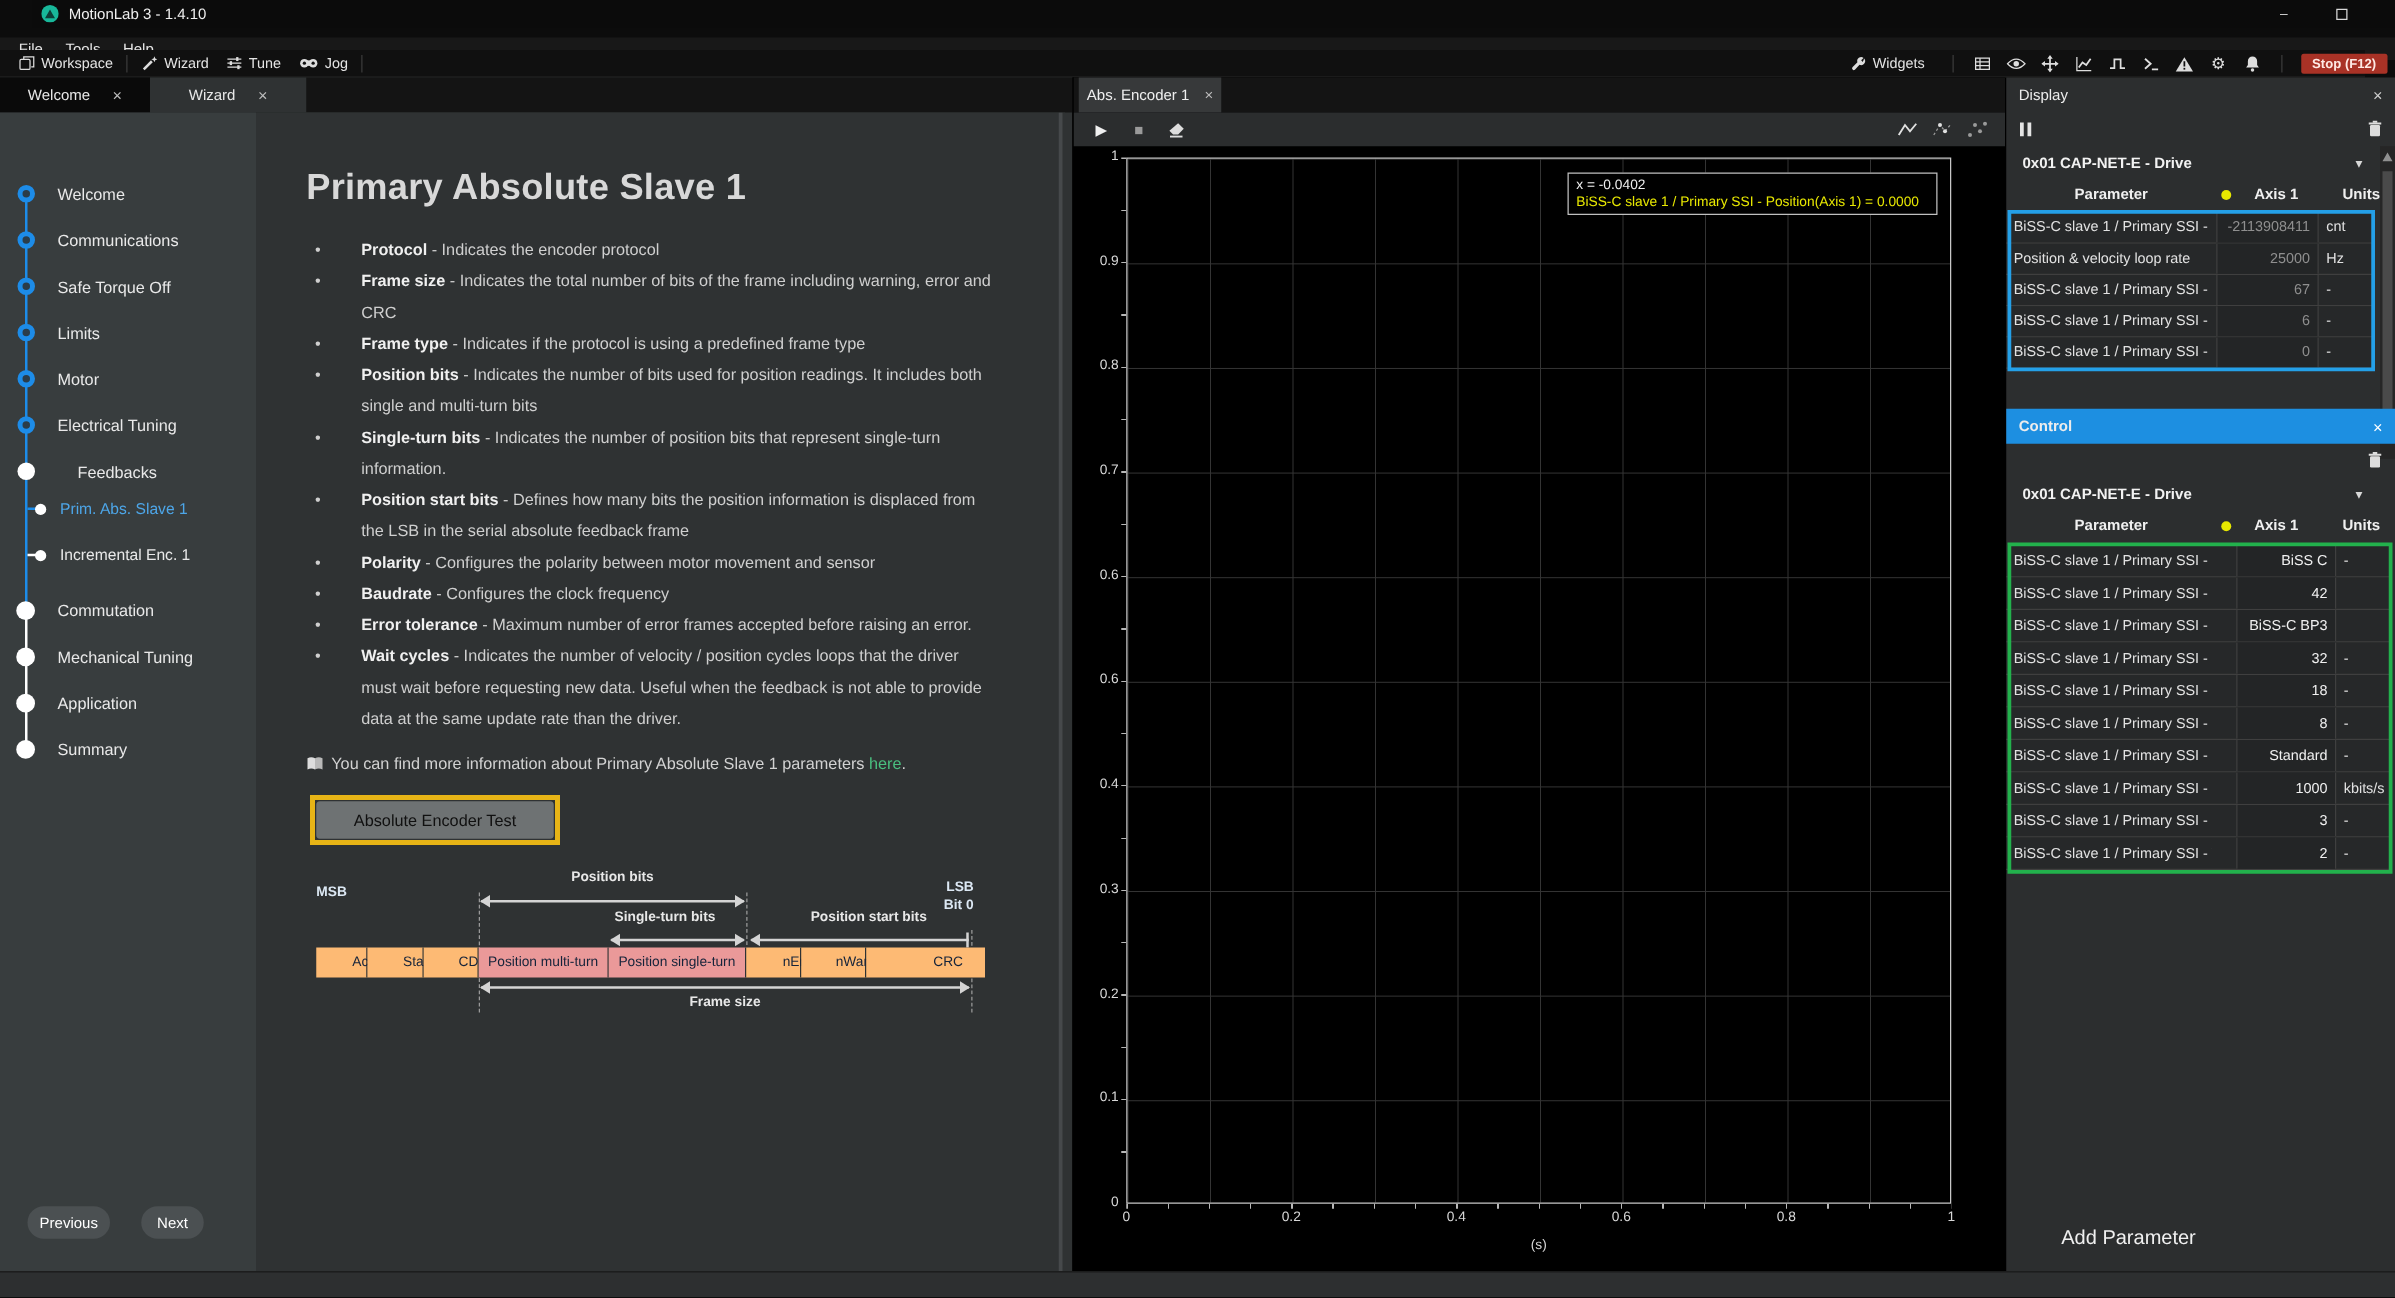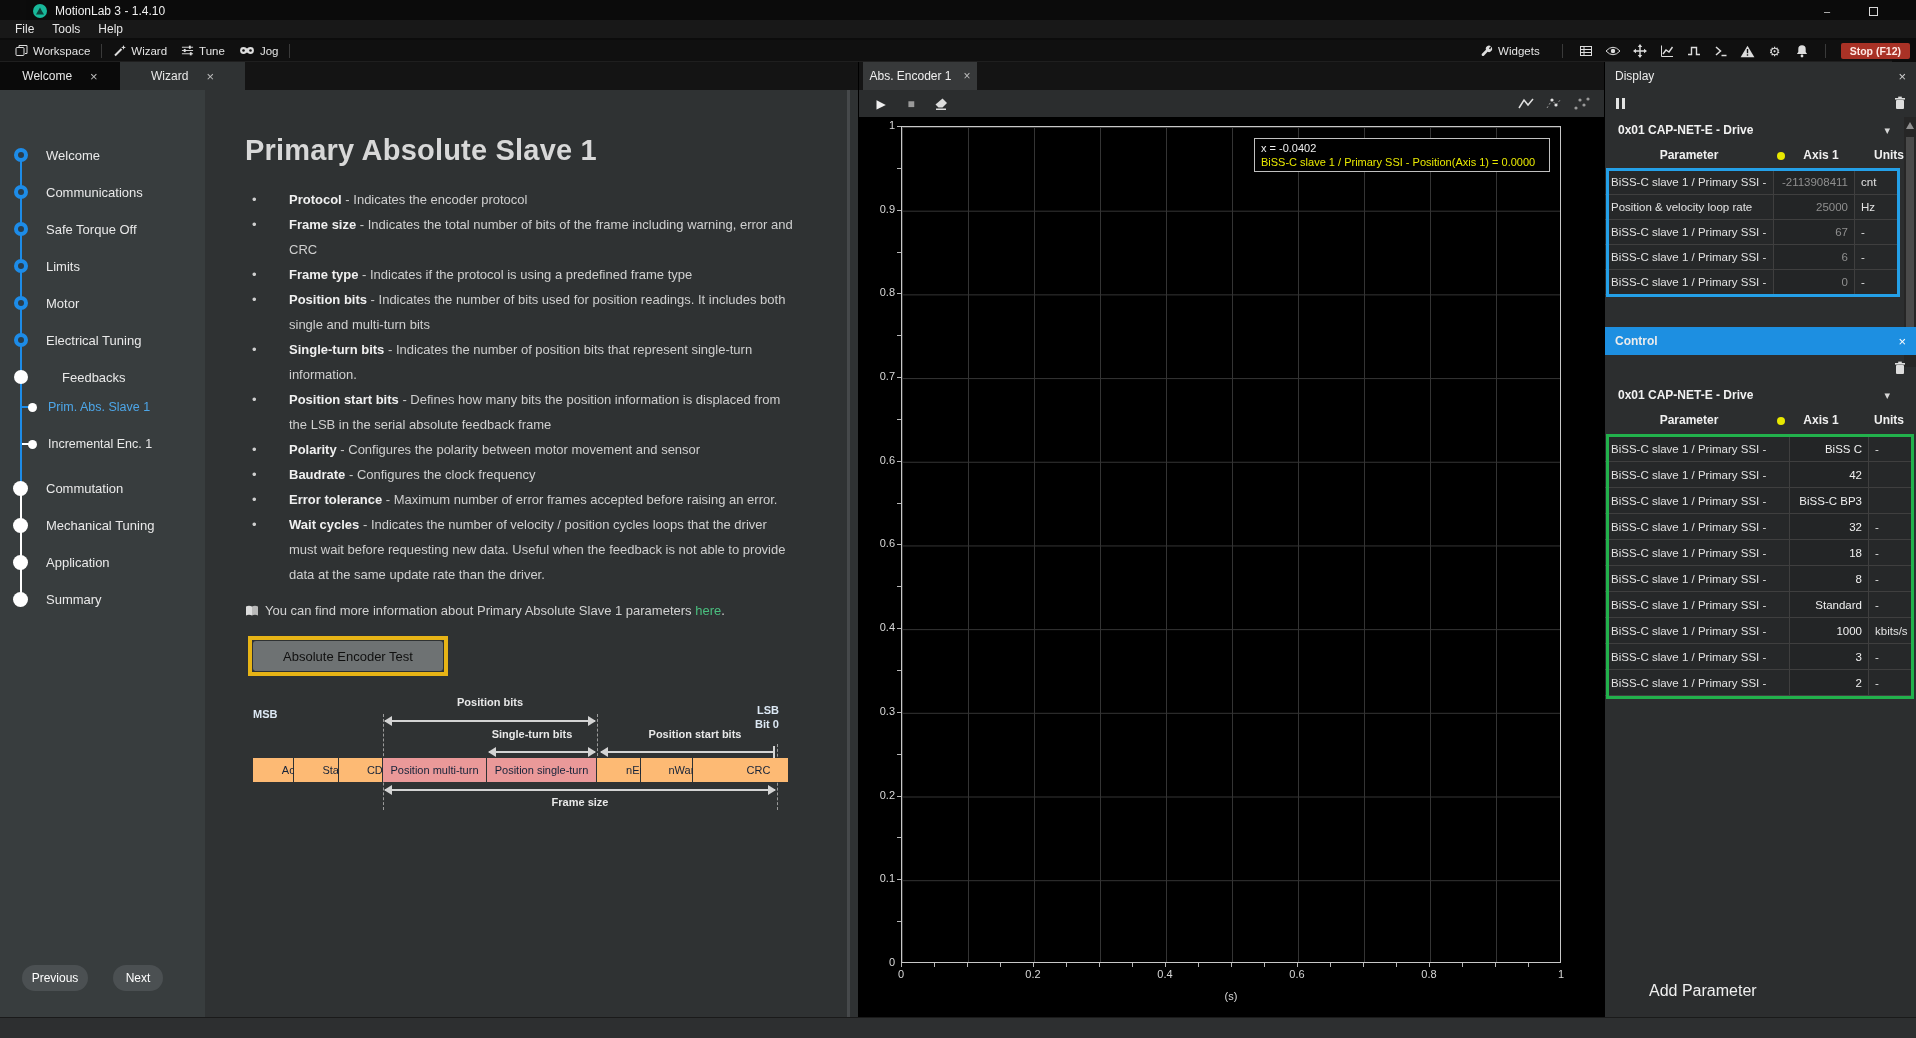--- a/index.html
+++ b/index.html
@@ -5,21 +5,21 @@
   html,body{margin:0;padding:0;background:#050505;}
   *{box-sizing:border-box;font-family:"Liberation Sans","DejaVu Sans",sans-serif;}
   #app{position:relative;width:1916px;height:1038px;background:#0c0c0c;overflow:hidden;color:#ddd;}
   .abs{position:absolute;}
   svg{display:block;}
   
   .titlebar{left:0;top:0;width:1916px;height:22px;background:#0b0b0b;display:flex;align-items:center;margin-left:26px;}
   .titlebar .title{font-size:12px;color:#efefef;margin-left:8px;}
   .winbtns{position:absolute;right:0;top:0;height:22px;display:flex;}
   .winbtn{width:46px;height:22px;display:flex;align-items:center;justify-content:center;color:#d8d8d8;font-size:11px;}
-  .menubar{left:0;top:20px;width:1916px;height:18px;background:#181818;display:flex;align-items:center;padding-left:6px;}
+  .menubar{left:0;top:30px;width:1916px;height:18px;background:#181818;display:flex;align-items:center;padding-left:6px;}
   .menuitem{font-size:12px;color:#e6e6e6;padding:0 9px;}
   .toolbar{left:0;top:40px;width:1892px;height:22px;background:#101010;display:flex;align-items:center;padding-left:8px;border-bottom:1px solid #1f1f1f;}
   .tbitem{display:flex;align-items:center;gap:5px;font-size:11.5px;color:#e4e4e4;padding:0 7px;}
   .tbsep{width:1px;height:14px;background:#3a3a3a;margin:0 4px;}
   .toolbar-right{position:absolute;right:6px;top:40px;height:22px;display:flex;align-items:center;gap:11px;}
   .tb-icon{display:flex;align-items:center;justify-content:center;width:16px;height:16px;color:#ddd;font-size:13px;}
   .stopbtn{background:#a93226;color:#ffe9e4;font-size:10.5px;font-weight:bold;padding:2px 9px;border-radius:2px;line-height:12px;}
   
   .left-region{left:0;top:62px;width:858px;height:955px;background:#2f3233;}
   .tabstrip{position:absolute;left:0;top:0;width:100%;height:28px;background:#141414;display:flex;}

